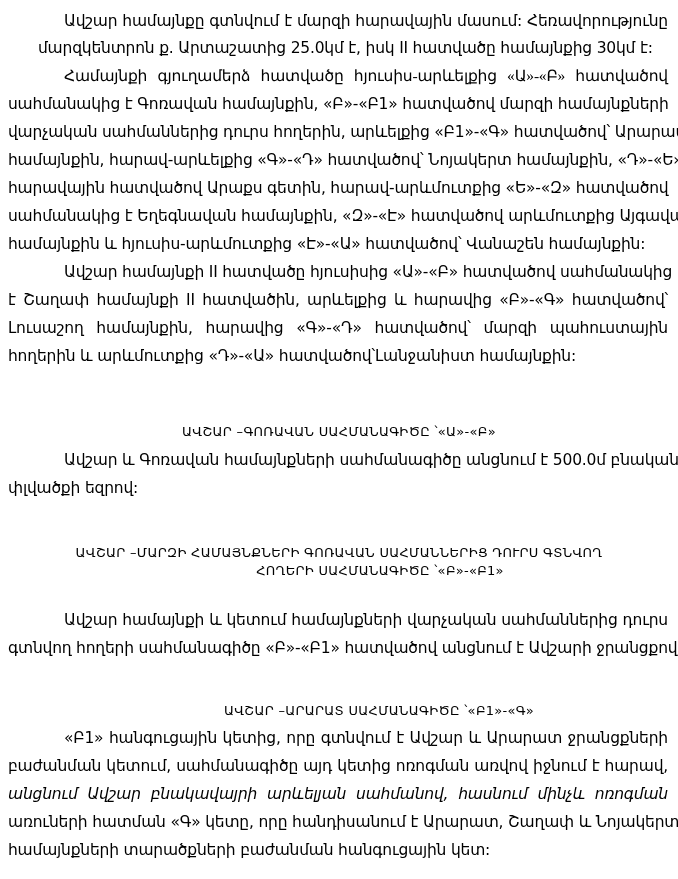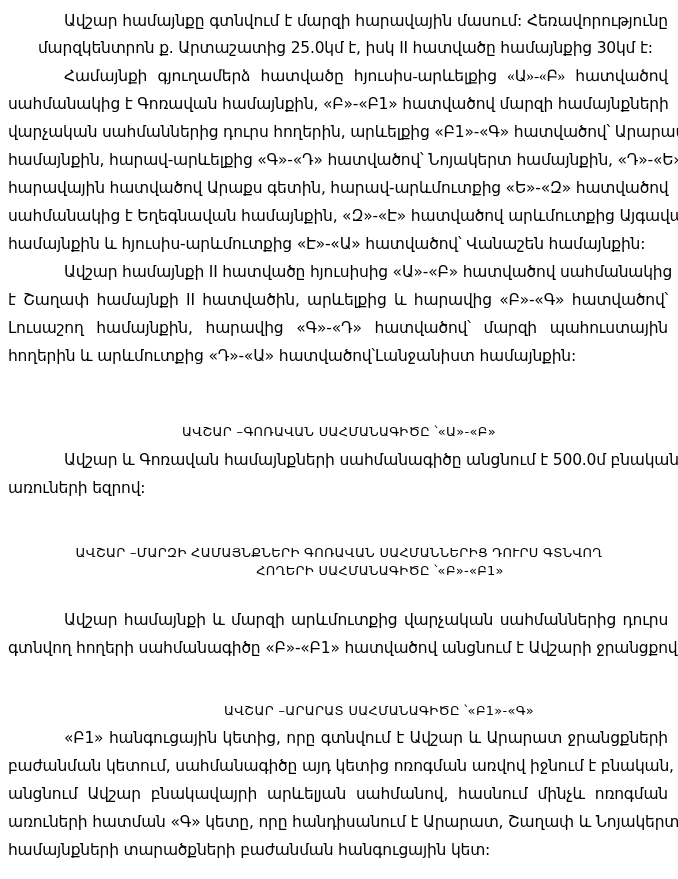--- a/index.html
+++ b/index.html
@@ -37,32 +37,32 @@
   <div>
     <div class="line indent" style="top:258px;">Ավշար համայնքի II հատվածը հյուսիսից «Ա»-«Բ» հատվածով սահմանակից</div>
     <div class="line just" style="top:286px;">է Շաղափ համայնքի II հատվածին, արևելքից և հարավից «Բ»-«Գ» հատվածով՝</div>
     <div class="line just" style="top:314px;">Լուսաշող համայնքին, հարավից «Գ»-«Դ» հատվածով՝ մարզի պահուստային</div>
     <div class="line just last" style="top:342px;">հողերին և արևմուտքից «Դ»-«Ա» հատվածով՝Լանջանիստ համայնքին:</div>
   </div>
 
   <div>
     <div class="heading" style="top:419px;">ԱՎՇԱՐ –ԳՈՌԱՎԱՆ ՍԱՀՄԱՆԱԳԻԾԸ ՝«Ա»-«Բ»</div>
     <div class="line indent" style="top:446px;">Ավշար և Գոռավան համայնքների սահմանագիծը անցնում է 500.0մ բնական</div>
-    <div class="line just last" style="top:474px;">առուների եզրով:</div>
+    <div class="line just last" style="top:474px;">փլվածքի եզրով:</div>
   </div>
 
   <div>
     <div class="heading" style="top:540px;">ԱՎՇԱՐ –ՄԱՐԶԻ ՀԱՄԱՅՆՔՆԵՐԻ ԳՈՌԱՎԱՆ ՍԱՀՄԱՆՆԵՐԻՑ ԴՈՒՐՍ ԳՏՆՎՈՂ</div>
     <div class="heading" style="top:558px;padding-left:41px;">ՀՈՂԵՐԻ ՍԱՀՄԱՆԱԳԻԾԸ ՝«Բ»-«Բ1»</div>
-    <div class="line indent" style="top:606px;">Ավշար համայնքի և մարզի արևմուտքից վարչական սահմաններից դուրս</div>
+    <div class="line indent" style="top:606px;">Ավշար համայնքի և կետում համայնքների վարչական սահմաններից դուրս</div>
     <div class="line just last" style="top:634px;">գտնվող հողերի սահմանագիծը «Բ»-«Բ1» հատվածով անցնում է Ավշարի ջրանցքով:</div>
   </div>
 
   <div>
     <div class="heading" style="top:698px;margin-left:40px;">ԱՎՇԱՐ –ԱՐԱՐԱՏ ՍԱՀՄԱՆԱԳԻԾԸ ՝«Բ1»-«Գ»</div>
     <div class="line indent" style="top:724px;">«Բ1» հանգուցային կետից, որը գտնվում է Ավշար և Արարատ ջրանցքների</div>
-    <div class="line just" style="top:752px;">բաժանման կետում, սահմանագիծը այդ կետից ոռոգման առվով իջնում է բնական,</div>
-    <div class="line just" style="top:780px;">անցնում Ավշար բնակավայրի արևելյան սահմանով, հասնում մինչև ոռոգման</div>
+    <div class="line just" style="top:752px;">բաժանման կետում, սահմանագիծը այդ կետից ոռոգման առվով իջնում է հարավ,</div>
+    <div class="line just" style="top:780px;font-style:italic;">անցնում Ավշար բնակավայրի արևելյան սահմանով, հասնում մինչև ոռոգման</div>
     <div class="line just" style="top:808px;">առուների հատման «Գ» կետը, որը հանդիսանում է Արարատ, Շաղափ և Նոյակերտ</div>
     <div class="line just last" style="top:836px;">համայնքների տարածքների բաժանման հանգուցային կետ:</div>
   </div>
 
 </div>
 
 </body></html>

